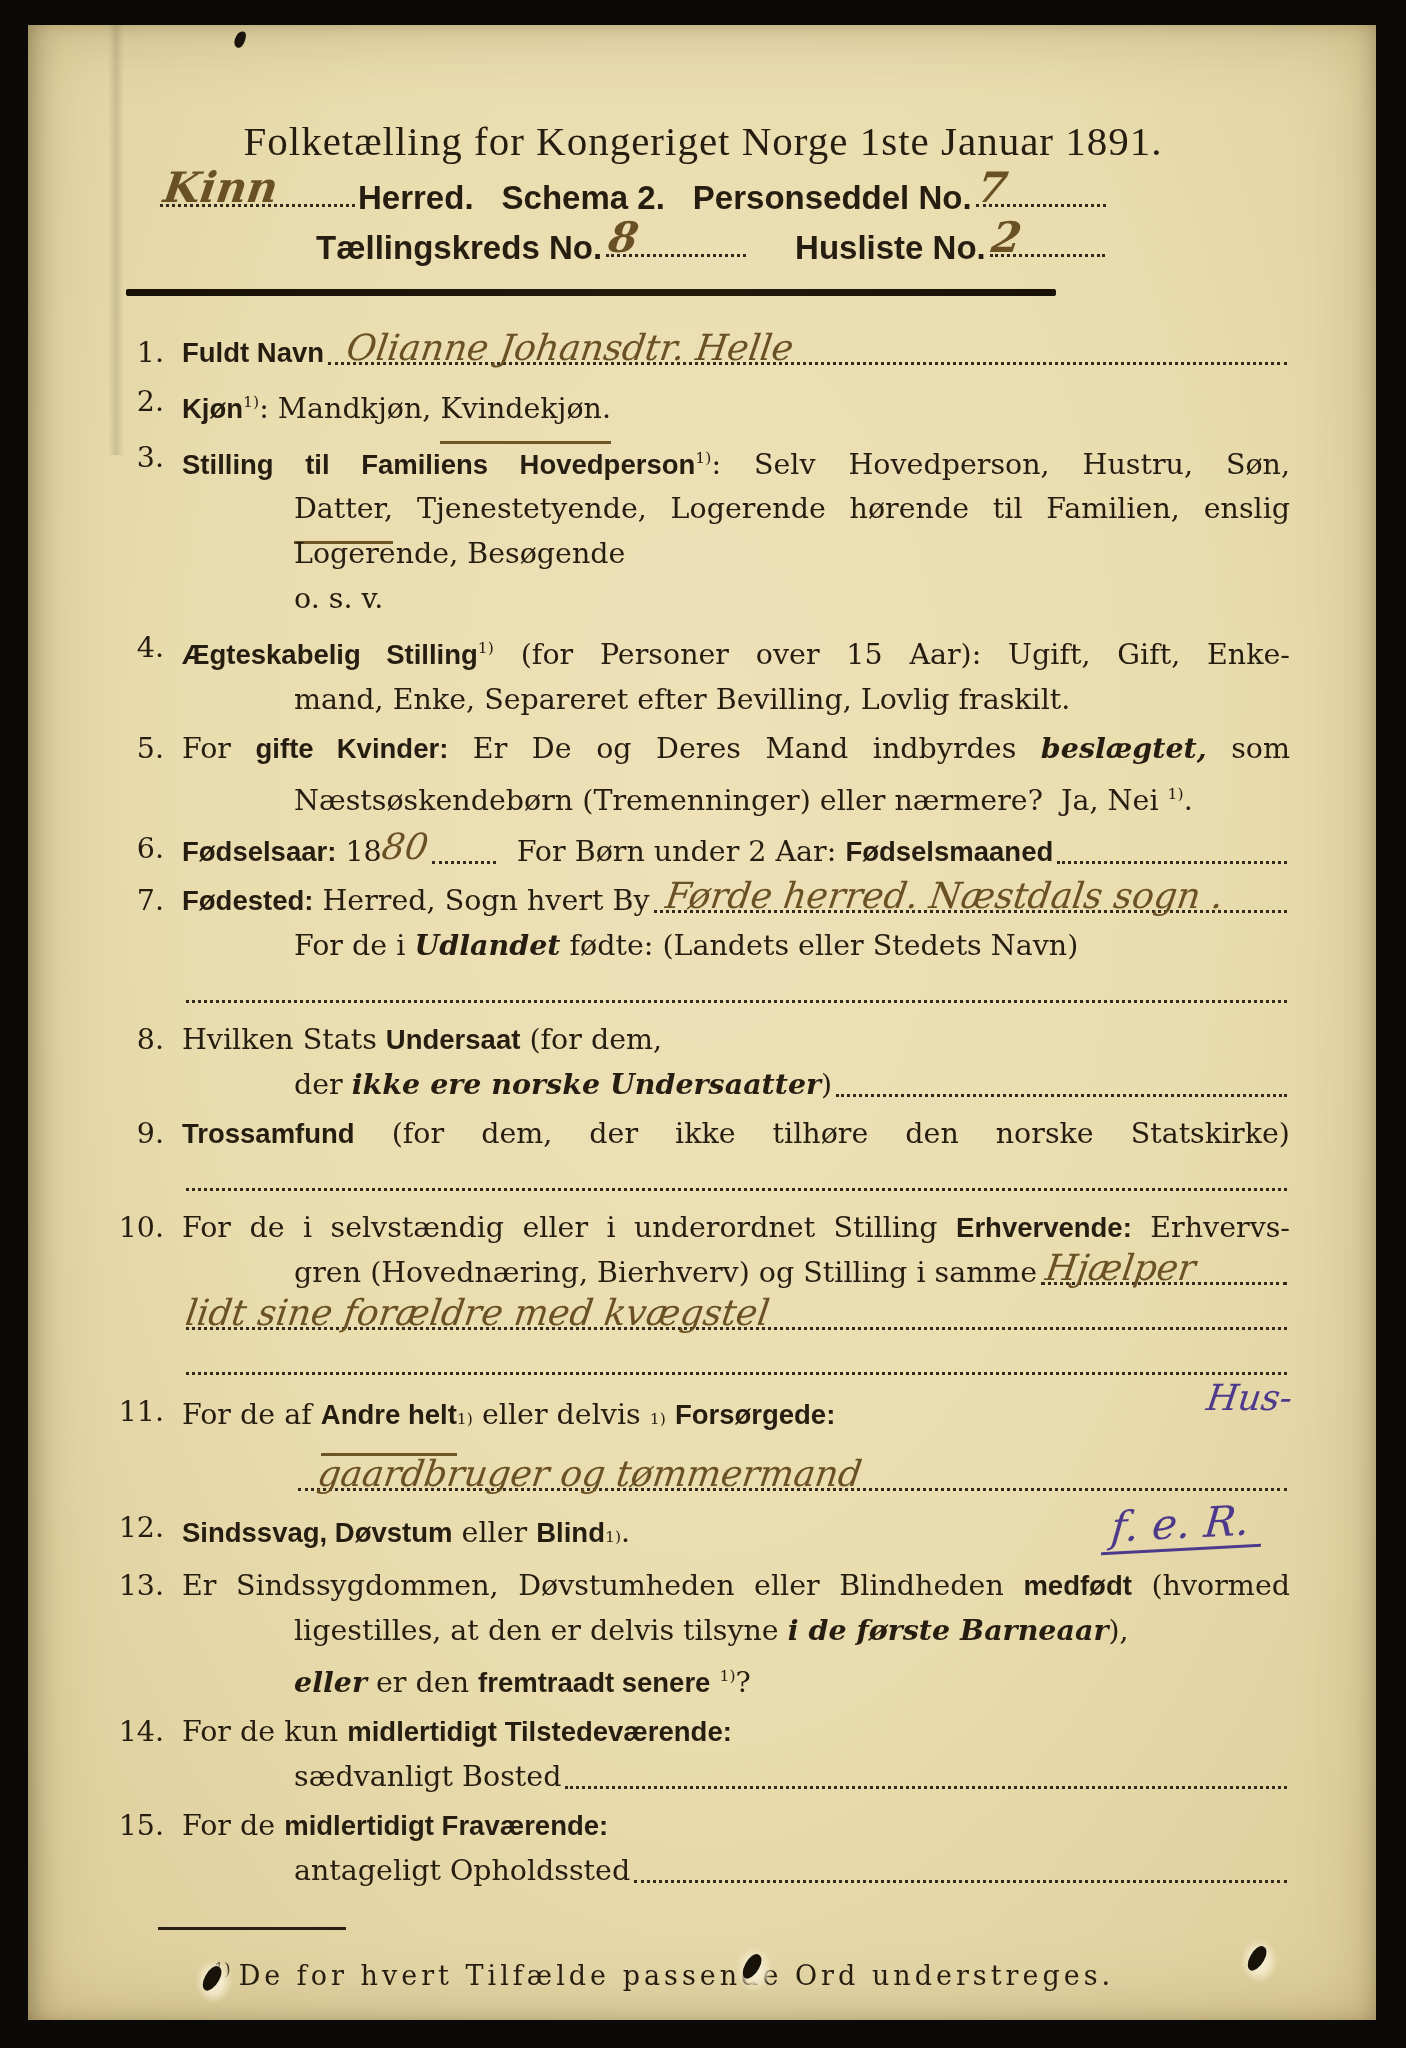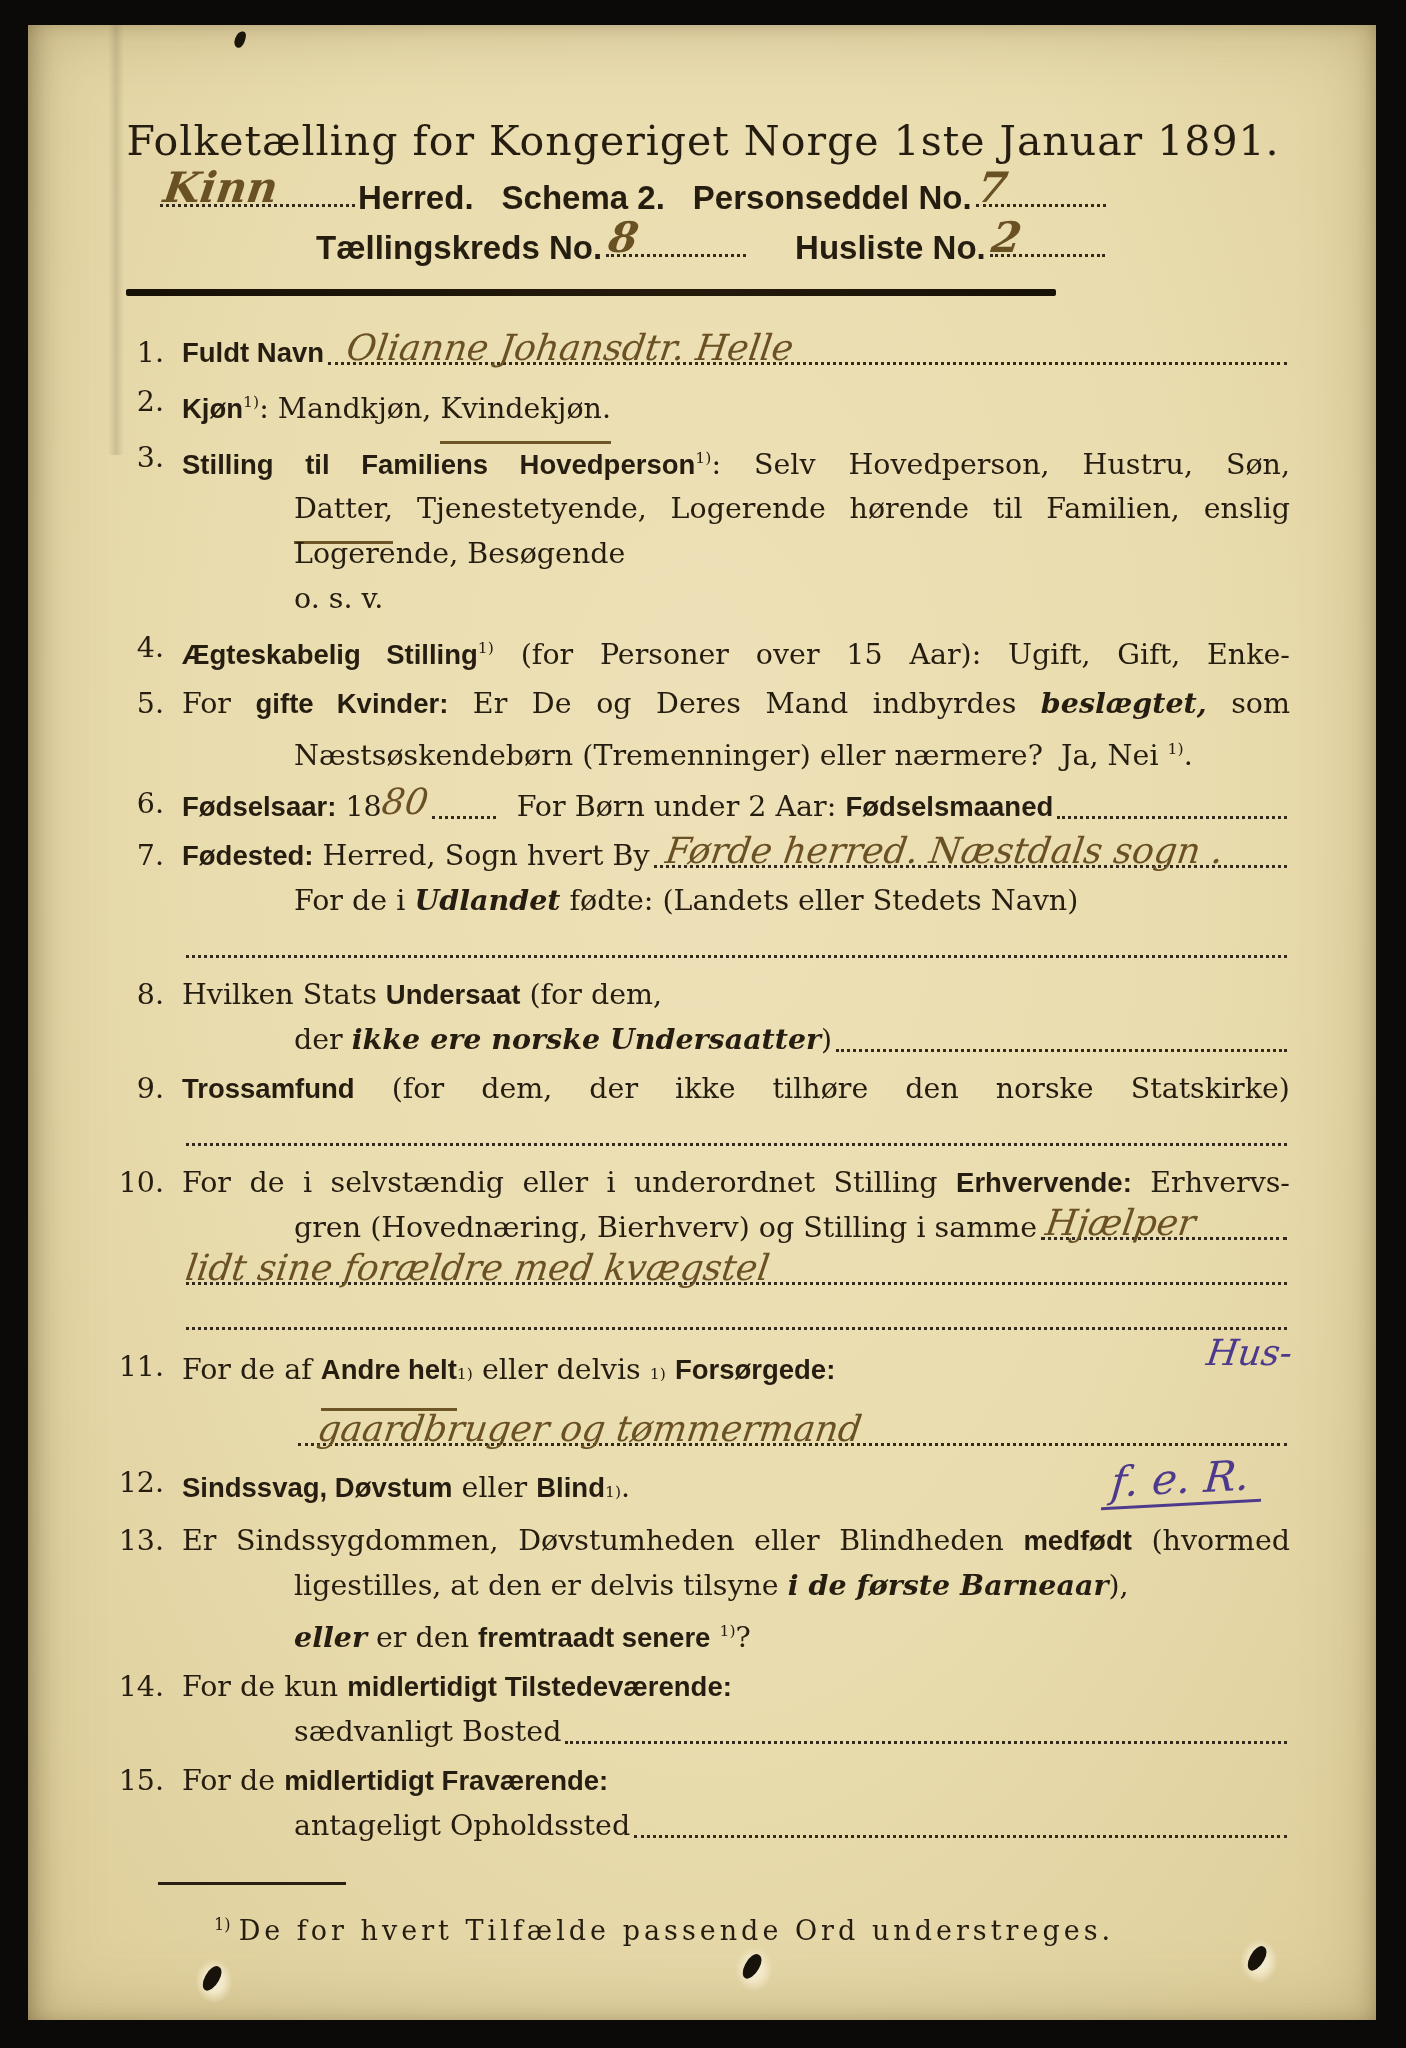--- a/index.html
+++ b/index.html
@@ -13,21 +13,21 @@
     background:radial-gradient(ellipse at 50% 38%, #eee1b8 0%, #e9dcae 52%, #ddcd9a 100%);
     color:#261d11;overflow:hidden;
     box-shadow:inset 0 0 70px rgba(130,108,58,.35), inset 16px 0 28px -16px rgba(60,45,20,.55), inset -10px 0 22px -12px rgba(60,45,20,.4);
   }
   .crease{position:absolute;left:80px;top:0;width:16px;height:430px;
     background:linear-gradient(to right, rgba(110,100,70,0), rgba(110,100,70,.22), rgba(110,100,70,0));}
   .speck{position:absolute;left:207px;top:6px;width:10px;height:17px;background:#1c150c;
     border-radius:60% 40% 50% 50%;transform:rotate(18deg);}
   .content{position:absolute;left:0;top:0;right:0;padding:56px 86px 0 88px;}
 
-  .title{font-size:41px;text-align:center;margin:36px 0 14px 0;letter-spacing:1px;white-space:nowrap;}
+  .title{font-size:41px;text-align:center;margin:36px 0 14px 0;letter-spacing:1px;white-space:nowrap;font-family:Liberation Serif, serif;}
 
   .hdrline{display:flex;align-items:baseline;font-family:"Liberation Sans",sans-serif;
     font-weight:bold;font-size:33px;white-space:nowrap;}
   .hdr2{margin:4px 55px 0 40px;}
   .hdr3{margin:12px 235px 0 200px;}
   .sp28{flex:0 0 28px;}
   .sp40{flex:0 0 46px;}
 
   .thickrule{height:7px;background:linear-gradient(to right,#171006,#241a0c 60%,#171006);
     width:930px;margin:22px 0 34px 10px;border-radius:2px;}
@@ -136,20 +136,21 @@
             <div class="line jline"><span class="t sb">Stilling til Familiens Hovedperson</span><span class="t sup">1)</span><span class="t ">: Selv Hovedperson, Hustru, Søn,</span></div>
             <div class="line cont jline"><span class="t pu">Datter,</span><span class="t "> Tjenestetyende, Logerende hørende til Familien, enslig</span></div>
             <div class="line cont"><span class="t ">Logerende, Besøgende</span></div>
             <div class="line cont"><span class="t ">o. s. v.</span></div>
           </div>
         </div>
         <div class="item">
           <div class="num">4.</div>
           <div class="body">
             <div class="line jline"><span class="t sb">Ægteskabelig Stilling</span><span class="t sup">1)</span><span class="t "> (for Personer over 15 Aar): Ugift, Gift, Enke-</span></div>
+            <div class="line cont"><span class="t ">mand, Enke, Separeret efter Bevilling, Lovlig fraskilt.</span></div>
           </div>
         </div>
         <div class="item">
           <div class="num">5.</div>
           <div class="body">
             <div class="line jline"><span class="t ">For </span><span class="t sb">gifte Kvinder:</span><span class="t "> Er De og Deres Mand indbyrdes </span><span class="t si">beslægtet,</span><span class="t "> som</span></div>
             <div class="line cont"><span class="t ">Næstsøskendebørn (Tremenninger) eller nærmere?  Ja, Nei </span><span class="t sup">1)</span><span class="t ">.</span></div>
           </div>
         </div>
         <div class="item">

